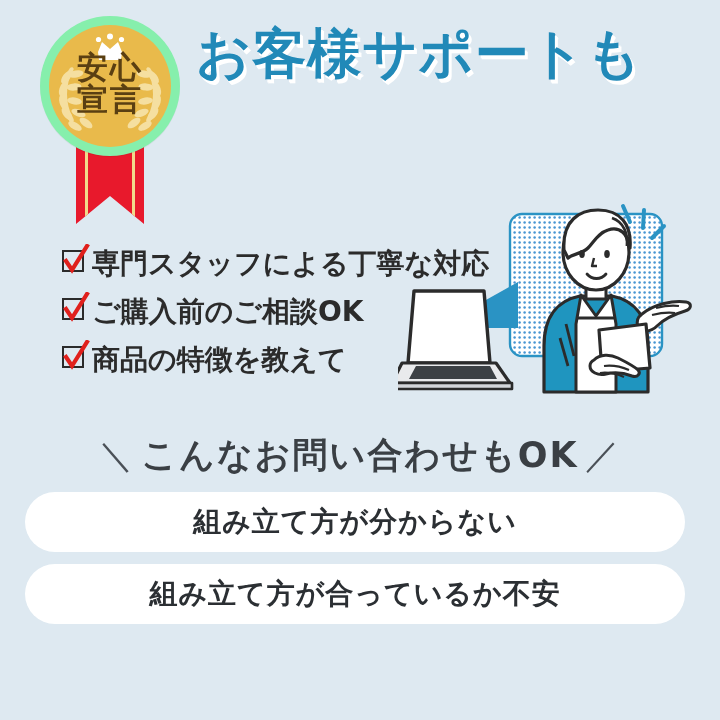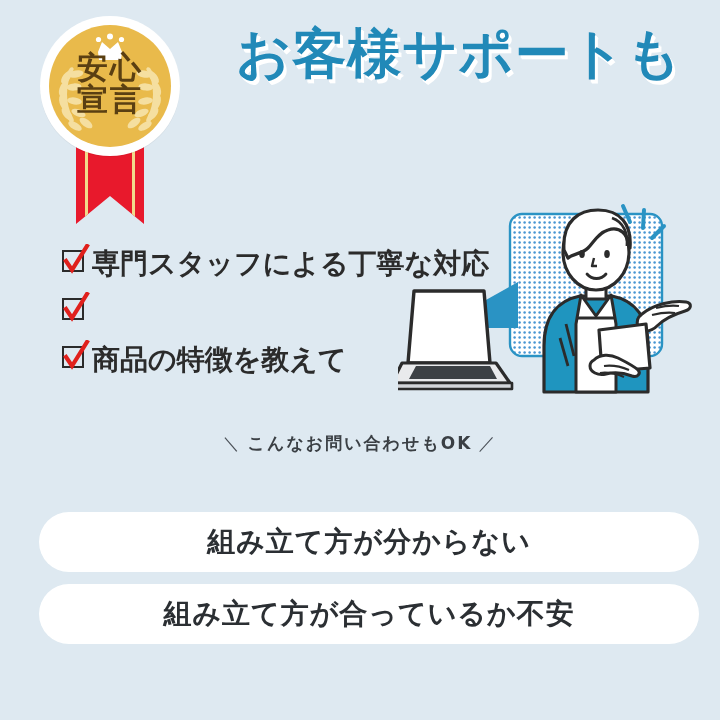--- a/index.html
+++ b/index.html
@@ -16,21 +16,21 @@
   .ribbon{
     position:absolute;left:42px;top:112px;width:68px;height:100px;
     background:#e8192c;
     clip-path:polygon(0 0,100% 0,100% 100%,50% 72%,0 100%);
   }
   .ribbon-stripe{position:absolute;top:0;width:3px;height:100%;background:#f2d98b;}
   .ribbon-stripe.l{left:9px;}
   .ribbon-stripe.r{right:9px;}
   .medal-outer{
     position:absolute;left:6px;top:4px;width:140px;height:140px;border-radius:50%;
-    background:#ffffff;
+    background:#86efac;
     box-shadow:0 1px 0 rgba(0,0,0,.05);
   }
   .medal-inner{
     position:absolute;left:9px;top:9px;width:122px;height:122px;border-radius:50%;
     background:#e9ba4b;
   }
   .medal-svg{position:absolute;left:0;top:0;width:140px;height:140px;}
   .medal-text{
     position:absolute;left:0;top:36px;width:140px;
     text-align:center;color:#5a3f12;
@@ -41,21 +41,21 @@
 
   
   .headline{
     position:absolute;left:196px;top:18px;width:520px;
     color:#2189b8;
     font-family:"DejaVu Sans","Liberation Sans",sans-serif;
     font-weight:bold;
     font-size:54px;line-height:1.33;letter-spacing:1px;
     text-shadow:2px 3px 0 #ffffff, 3px 4px 0 #ffffff;
   }
-  .headline .hl{display:block;white-space:nowrap;margin-left:40px;}
+  .headline .hl{display:block;white-space:nowrap;}
 
   
   .checklist{position:absolute;left:62px;top:250px;width:470px;}
   .check-row{display:flex;align-items:flex-start;height:48px;}
   .chk{position:relative;width:26px;height:26px;flex:0 0 26px;margin-right:4px;}
   .chk .box{
     position:absolute;left:0;top:0;width:22px;height:22px;
     border:2px solid #2b2b2b;background:transparent;box-sizing:border-box;
   }
   .chk svg{position:absolute;left:-1px;top:-6px;width:30px;height:32px;}
@@ -67,26 +67,26 @@
 
   
   .illus{position:absolute;left:398px;top:196px;width:322px;height:232px;}
   .illus svg{display:block;width:322px;height:232px;}
 
   
   .subhead{
     position:absolute;left:0;top:432px;width:720px;text-align:center;
     color:#3a3f44;
     font-family:"DejaVu Sans","Liberation Sans",sans-serif;
-    font-weight:bold;font-size:17px;letter-spacing:2px;white-space:nowrap;
+    font-weight:bold;font-size:35px;letter-spacing:2px;white-space:nowrap;
   }
   .subhead .slash{font-weight:normal;color:#4a5057;padding:0 6px;display:inline-block;}
 
   
-  .pills{position:absolute;left:39px;top:492px;width:660px;margin-top:20px;}
+  .pills{position:absolute;left:25px;top:492px;width:660px;}
   .pill{
     width:660px;height:60px;background:#ffffff;border-radius:30px;
     display:flex;align-items:center;justify-content:center;
     margin-bottom:12px;box-sizing:border-box;
   }
   .pill-text{
     color:#2b2f33;
     font-family:"DejaVu Sans","Liberation Sans",sans-serif;
     font-weight:bold;font-size:28px;letter-spacing:1px;white-space:nowrap;
   }
@@ -169,20 +169,21 @@
       <span class="check-label">専門スタッフによる丁寧な対応</span>
     </div>
 
     <div class="check-row">
       <span class="chk">
         <span class="box"></span>
         <svg viewBox="0 0 30 32">
           <path d="M5 17 L11 26 L26 2" fill="none" stroke="#e0201c" stroke-width="4.2" stroke-linecap="square" stroke-linejoin="miter"></path>
         </svg>
       </span>
+      <span class="check-label">ご購入前のご相談OK</span>
     </div>
 
     <div class="check-row">
       <span class="chk">
         <span class="box"></span>
         <svg viewBox="0 0 30 32">
           <path d="M5 17 L11 26 L26 2" fill="none" stroke="#e0201c" stroke-width="4.2" stroke-linecap="square" stroke-linejoin="miter"></path>
         </svg>
       </span>
       <span class="check-label">商品の特徴を教えて</span>

